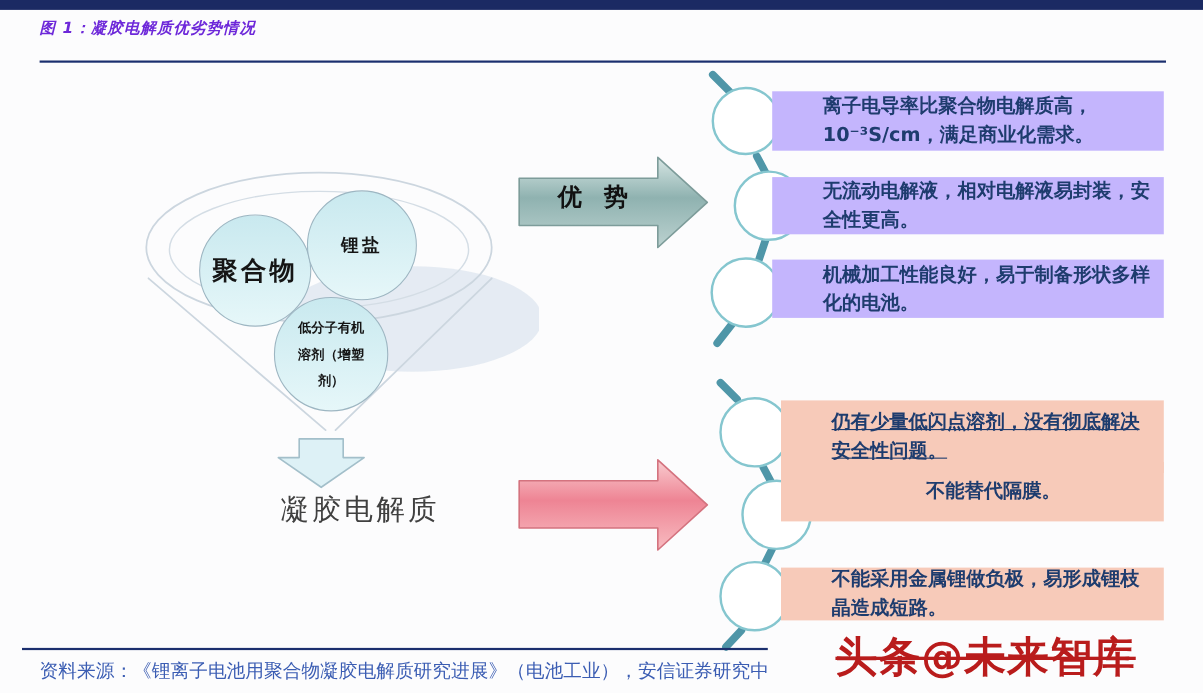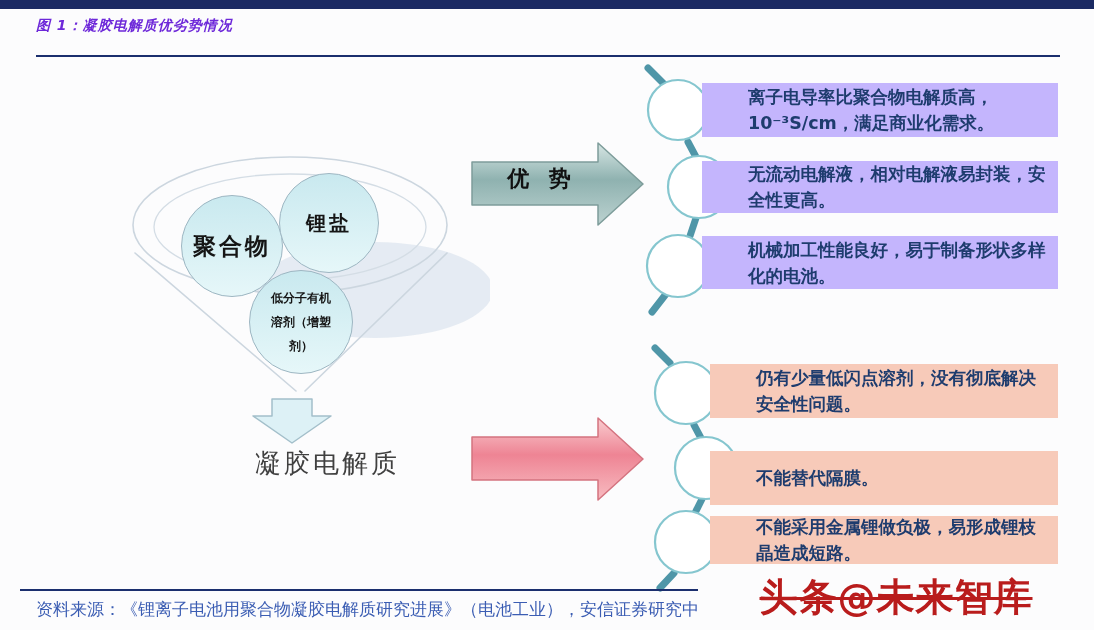--- a/index.html
+++ b/index.html
@@ -12,21 +12,21 @@
   .title{position:absolute;top:17px;left:36px;font-size:14px;font-weight:bold;color:#6d28d9;letter-spacing:1px;white-space:nowrap;font-style:italic;}
   .title-rule{position:absolute;top:55px;left:36px;width:1024px;height:2px;background:#1b2f6e;}
 
   
   .funnel-svg{position:absolute;left:110px;top:125px;width:380px;height:330px;}
   .fcircle{position:absolute;border-radius:50%;border:1px solid #9db6c2;
     background:linear-gradient(180deg,#c9e9ef 0%,#e6f7f9 100%);
     display:flex;align-items:center;justify-content:center;text-align:center;
     color:#151515;font-weight:bold;}
   .fc1{left:181px;top:195px;width:100px;height:100px;font-size:23px;letter-spacing:3px;}
-  .fc2{left:279px;top:173px;width:98px;height:98px;font-size:20px;letter-spacing:3px;}
+  .fc2{left:279px;top:173px;width:98px;height:98px;font-size:16px;letter-spacing:3px;}
   .fc3{left:249px;top:270px;width:102px;height:102px;font-size:12px;font-weight:600;}
   .fc3 .wrap{width:64px;line-height:24px;}
   .funnel-result{position:absolute;left:180px;top:446px;width:220px;text-align:right;
     font-size:26px;color:#404040;font-weight:400;letter-spacing:3px;}
 
   
   .bigarrow{position:absolute;left:468px;width:180px;height:90px;}
   .arr-adv{top:140px;}
   .arr-dis{top:415px;}
   .bigarrow .lbl{position:absolute;left:18px;top:24px;width:112px;text-align:center;
@@ -39,22 +39,22 @@
 
   
   .ibox{position:absolute;box-sizing:border-box;display:flex;align-items:center;
     color:#1e3c6e;font-size:17.5px;font-weight:600;line-height:26px;
     padding:2px 8px 2px 46px;}
   .adv{left:702px;width:356px;background:#c4b5fd;}
   .dis{left:710px;width:348px;background:#f7cab9;}
   .a1{top:83px;height:54px;}
   .a2{top:161px;height:52px;}
   .a3{top:236px;height:53px;}
-  .d1{top:364px;height:54px;}
-  .d2{top:451px;height:54px;}
+  .d1{top:364px;height:66px;text-decoration:underline;}
+  .d2{top:420px;height:54px;justify-content:center;}
   .d3{top:516px;height:48px;}
 
   
   .bottom-rule{position:absolute;top:589px;left:20px;width:1060px;height:2px;background:#1b2f6e;}
   .source{position:absolute;top:598px;left:36px;font-size:17px;color:#3b5db3;font-weight:500;white-space:nowrap;}
   .watermark{position:absolute;top:572px;left:698px;width:396px;font-size:38px;font-weight:bold;color:#b91c1c;
     text-decoration:line-through;text-decoration-thickness:3px;letter-spacing:1px;background:#fcfcfd;text-align:center;}
 </style>
 </head>
 <body>

